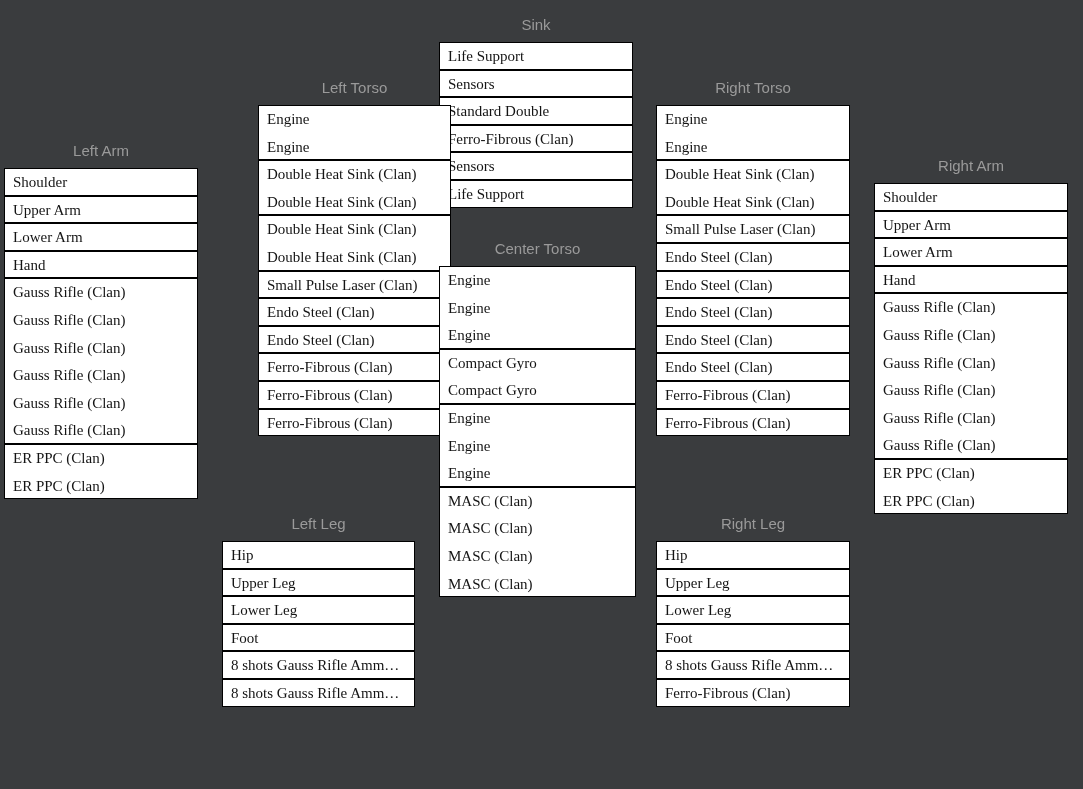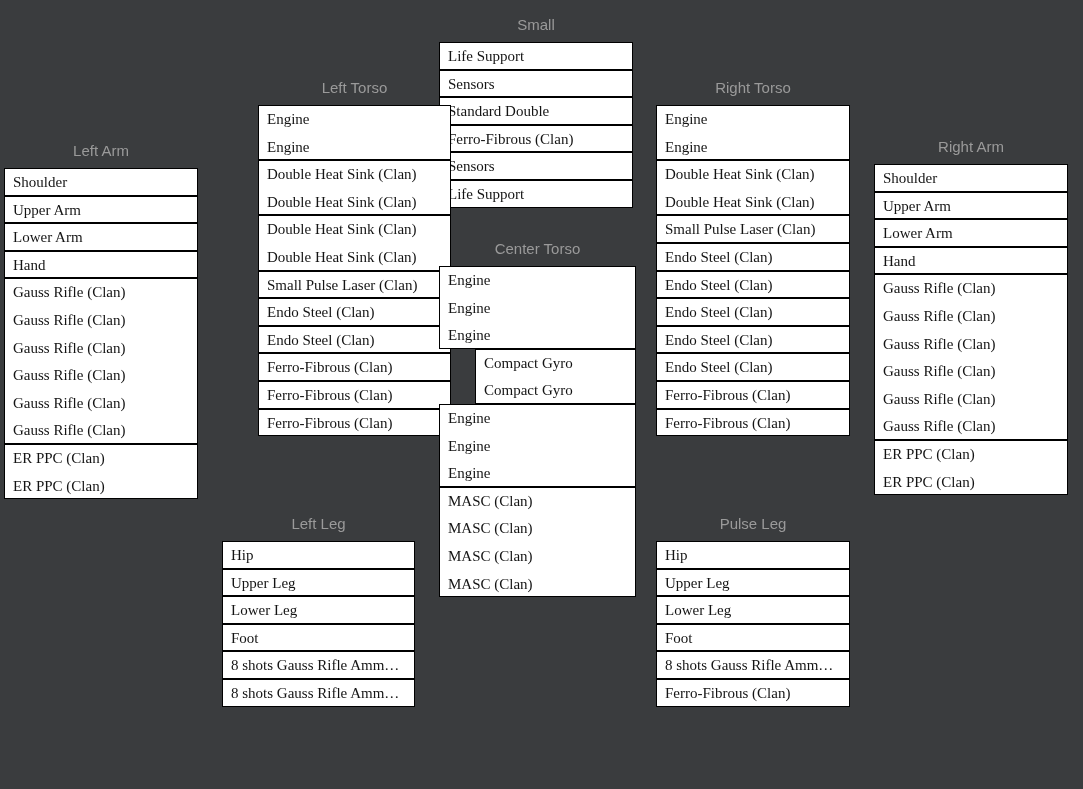--- a/index.html
+++ b/index.html
@@ -41,21 +41,21 @@
     color:var(--slot-text);
     white-space:nowrap;
     overflow:hidden;
   }
 </style>
 </head>
 <body>
 
 <div id="mechlab">
     <div class="section" style="left: 439px; top: 15px; width: 194px;">
-      <div class="section-title">Small</div>
+      <div class="section-title">Sink</div>
       <div class="slot-list">
         <div class="slot-item" style="height: 27.6px;">
           <div class="slot-row">Life Support</div>
         </div>
         <div class="slot-item" style="height: 27.6px;">
           <div class="slot-row">Sensors</div>
         </div>
         <div class="slot-item" style="height: 27.6px;">
           <div class="slot-row">Standard Double</div>
         </div>
@@ -164,21 +164,21 @@
           <div class="slot-row">Gauss Rifle (Clan)</div>
           <div class="slot-row">Gauss Rifle (Clan)</div>
           <div class="slot-row">Gauss Rifle (Clan)</div>
         </div>
         <div class="slot-item" style="height: 55.2px;">
           <div class="slot-row">ER PPC (Clan)</div>
           <div class="slot-row">ER PPC (Clan)</div>
         </div>
       </div>
     </div>
-    <div class="section" style="left: 874px; top: 137px; width: 194px;">
+    <div class="section" style="left: 874px; top: 156px; width: 194px;">
       <div class="section-title">Right Arm</div>
       <div class="slot-list">
         <div class="slot-item" style="height: 27.6px;">
           <div class="slot-row">Shoulder</div>
         </div>
         <div class="slot-item" style="height: 27.6px;">
           <div class="slot-row">Upper Arm</div>
         </div>
         <div class="slot-item" style="height: 27.6px;">
           <div class="slot-row">Lower Arm</div>
@@ -201,21 +201,21 @@
       </div>
     </div>
     <div class="section" style="left: 439px; top: 239px; width: 197px;">
       <div class="section-title">Center Torso</div>
       <div class="slot-list">
         <div class="slot-item" style="height: 82.8px;">
           <div class="slot-row">Engine</div>
           <div class="slot-row">Engine</div>
           <div class="slot-row">Engine</div>
         </div>
-        <div class="slot-item" style="height: 55.2px; margin-left: 36px;">
+        <div class="slot-item" style="height: 55.2px;">
           <div class="slot-row">Compact Gyro</div>
           <div class="slot-row">Compact Gyro</div>
         </div>
         <div class="slot-item" style="height: 82.8px;">
           <div class="slot-row">Engine</div>
           <div class="slot-row">Engine</div>
           <div class="slot-row">Engine</div>
         </div>
         <div class="slot-item" style="height: 110.4px;">
           <div class="slot-row">MASC (Clan)</div>
@@ -242,21 +242,21 @@
         </div>
         <div class="slot-item" style="height: 27.6px;">
           <div class="slot-row">8 shots Gauss Rifle Amm…</div>
         </div>
         <div class="slot-item" style="height: 27.6px;">
           <div class="slot-row">8 shots Gauss Rifle Amm…</div>
         </div>
       </div>
     </div>
     <div class="section" style="left: 656px; top: 514px; width: 194px;">
-      <div class="section-title">Pulse Leg</div>
+      <div class="section-title">Right Leg</div>
       <div class="slot-list">
         <div class="slot-item" style="height: 27.6px;">
           <div class="slot-row">Hip</div>
         </div>
         <div class="slot-item" style="height: 27.6px;">
           <div class="slot-row">Upper Leg</div>
         </div>
         <div class="slot-item" style="height: 27.6px;">
           <div class="slot-row">Lower Leg</div>
         </div>

